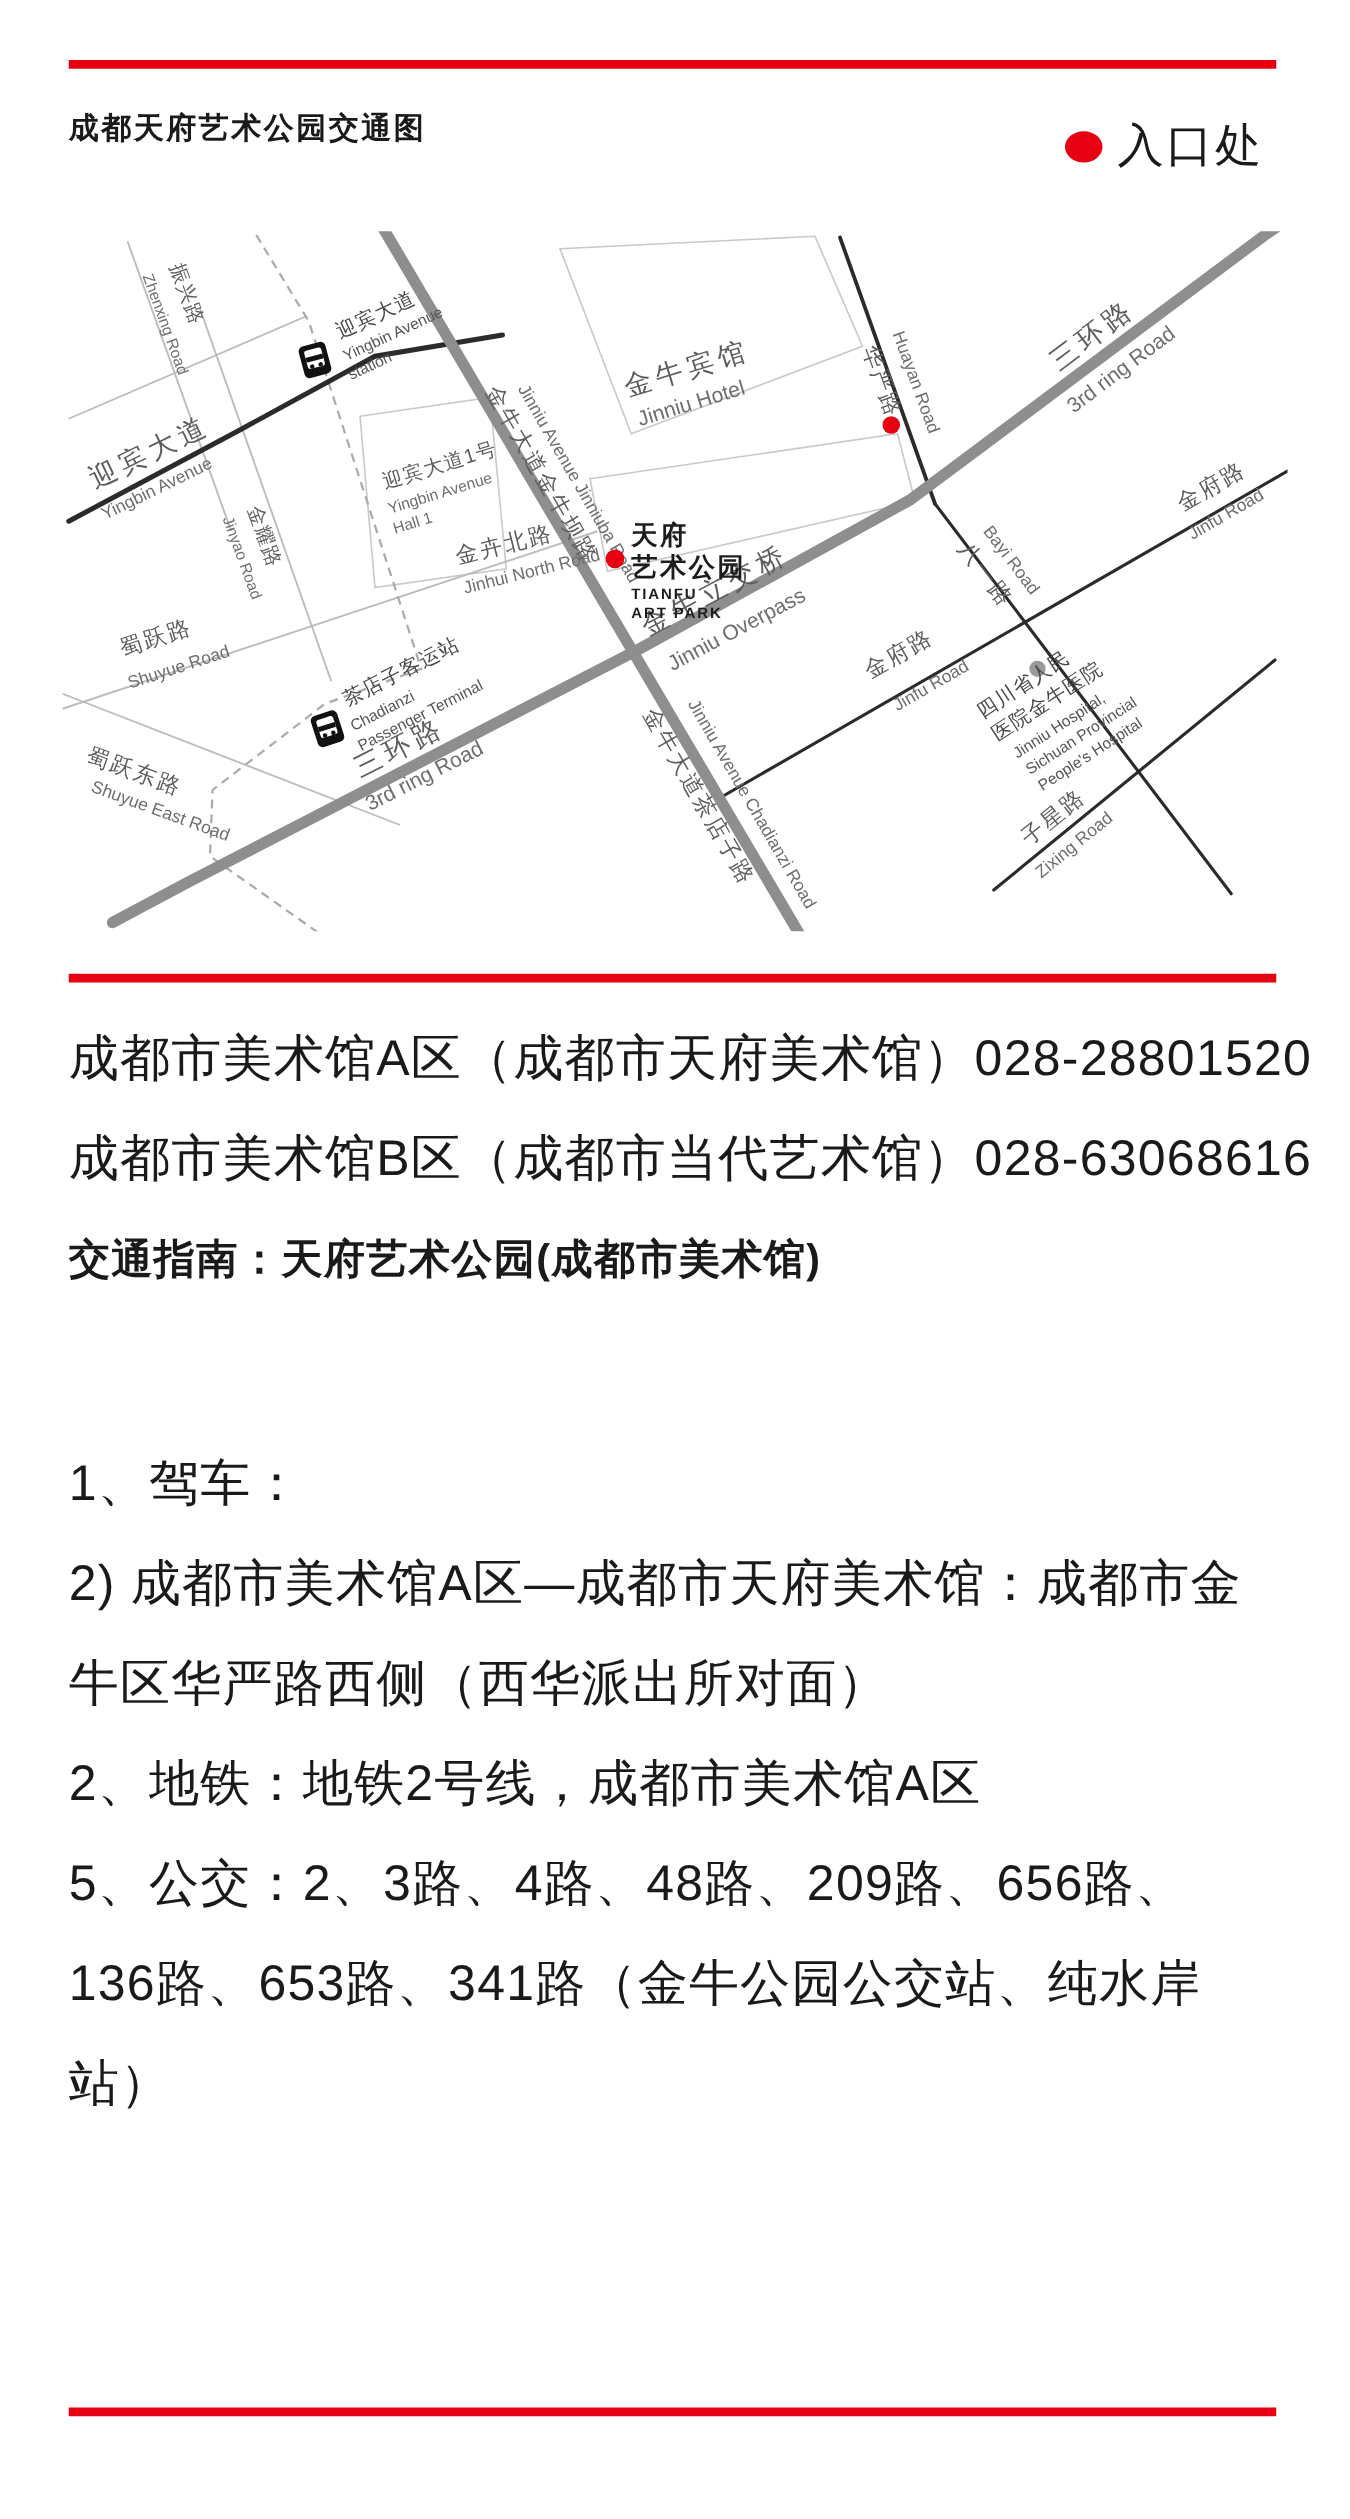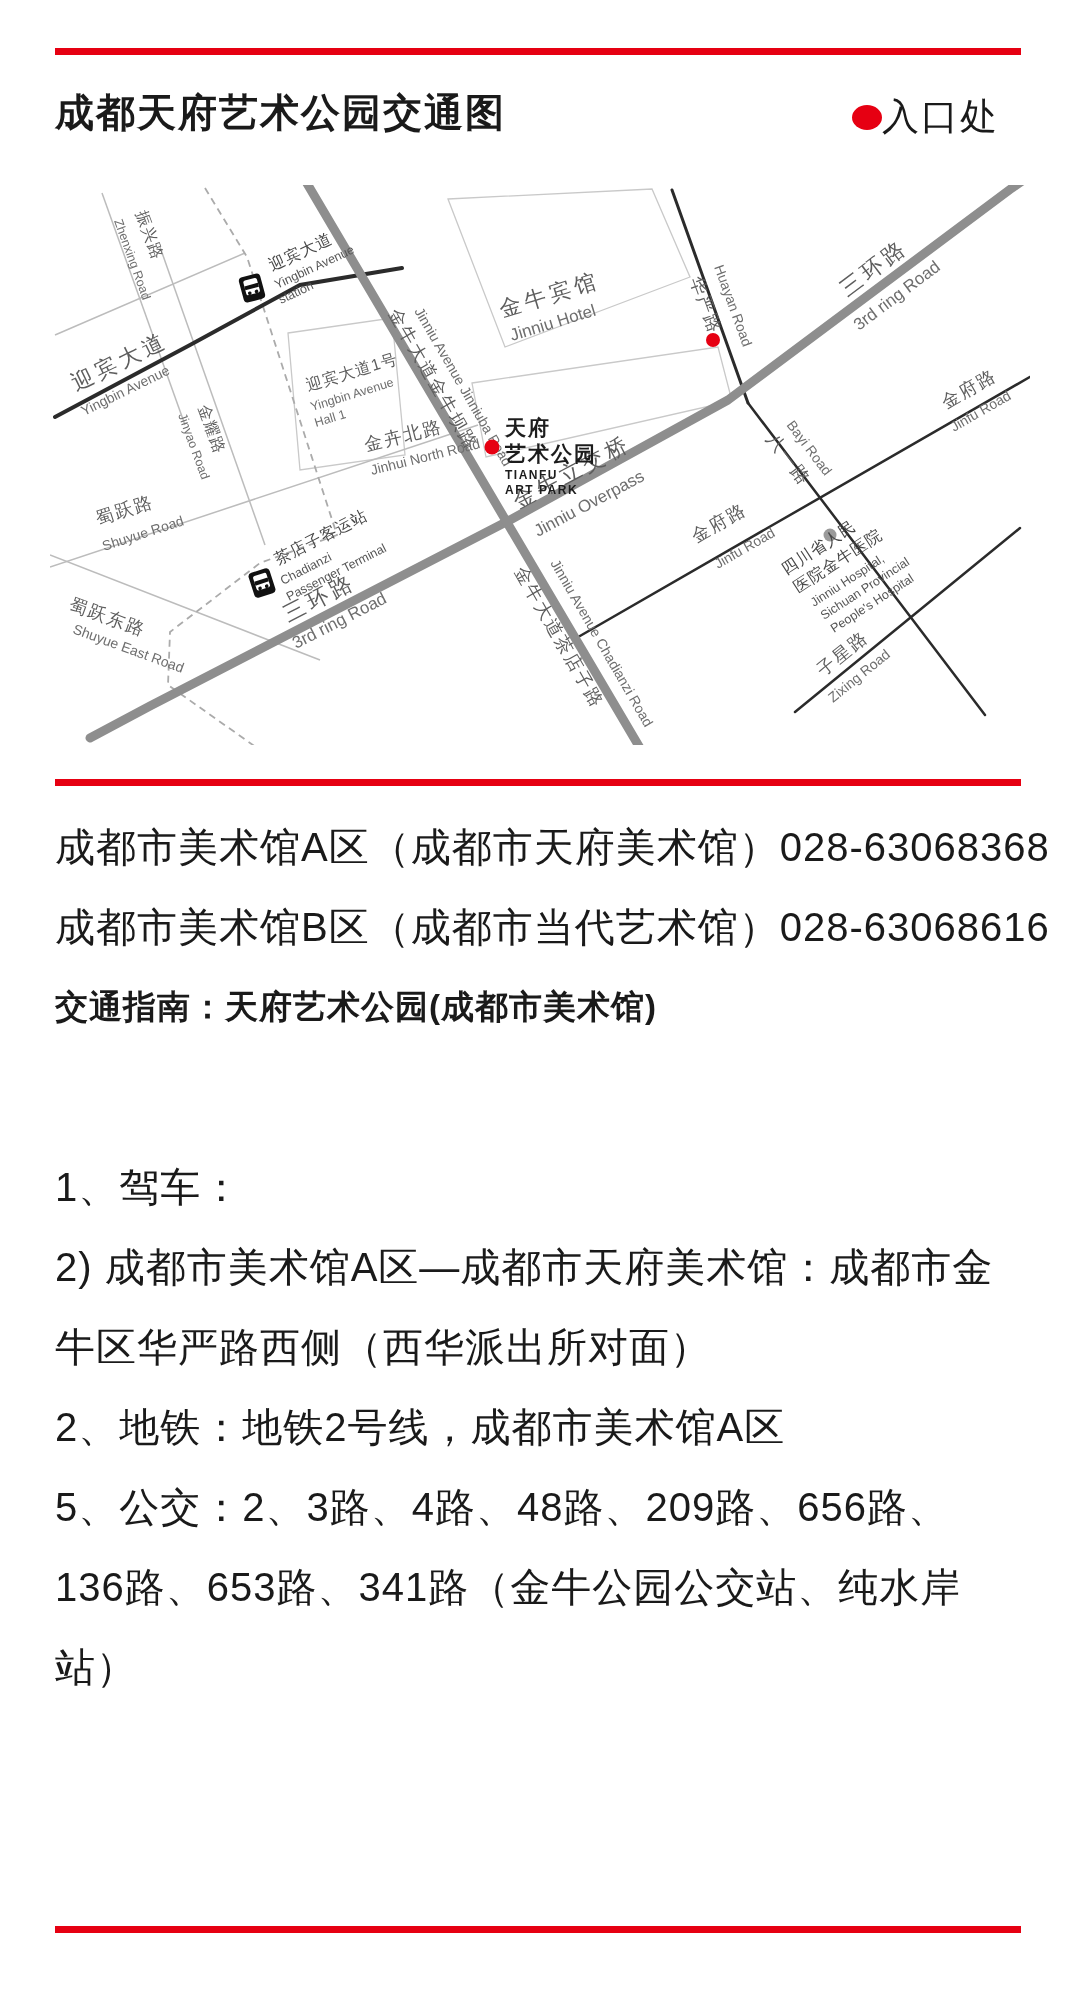--- a/index.html
+++ b/index.html
@@ -9,22 +9,22 @@
     --road-minor:#bcbcbc;
     --marker-gray:#9a9a9a;
   }
   html,body{margin:0;padding:0;background:#fff;}
   .page{position:relative;width:1080px;height:2015px;background:#fff;overflow:hidden;
         font-family:"Liberation Sans","DejaVu Sans",sans-serif;color:#1a1a1a;}
   .rule{position:absolute;left:55px;width:966px;height:7px;background:var(--accent-red);}
   .rule-top{top:48px;}
   .rule-mid{top:779px;}
   .rule-bottom{top:1926px;}
-  .title{position:absolute;left:55px;top:86px;font-size:39px;font-weight:700;letter-spacing:2px;margin:0;}
-  .legend{position:absolute;left:852px;top:92px;display:flex;align-items:center;}
+  .title{position:absolute;left:55px;top:86px;font-size:24px;font-weight:700;letter-spacing:2px;margin:0;}
+  .legend{position:absolute;left:852px;top:92px;display:flex;align-items:center;gap:12px;}
   .legend .dot{width:30px;height:25px;border-radius:50%;background:var(--accent-red);display:inline-block;}
   .legend .lab{font-size:37px;font-weight:500;letter-spacing:2px;}
   .map{position:absolute;left:50px;top:185px;}
 
   
   .road-major{stroke:var(--road-major);fill:none;stroke-linejoin:round;stroke-linecap:round;}
   .road-dark{stroke:var(--road-dark);fill:none;stroke-linecap:round;}
   .road-minor{stroke:var(--road-minor);fill:none;}
   .parcel{fill:none;stroke:#c9c9c9;stroke-width:1.3;}
   .mline{stroke:#ababab;stroke-width:1.8;fill:none;stroke-dasharray:7 5;}
@@ -174,21 +174,21 @@
     <text class="tp" transform="translate(736,390) rotate(-33)">四川省人民</text>
     <text class="tp" transform="translate(748,408) rotate(-33)">医院金牛医院</text>
     <text class="tpe" transform="translate(764,422) rotate(-33)">Jinniu Hospital,</text>
     <text class="tpe" transform="translate(774,435) rotate(-33)">Sichuan Provincial</text>
     <text class="tpe" transform="translate(784,448) rotate(-33)">People's Hospital</text>
   </svg>
 
   <div class="rule rule-mid"></div>
 
   <div class="content">
-    <p><span>成都市美术馆A区（成都市天府美术馆）028-63068368</span></p>
+    <p><span>成都市美术馆A区（成都市天府美术馆）028-28801520</span></p>
     <p><span>成都市美术馆B区（成都市当代艺术馆）028-63068616</span></p>
     <p class="heading"><span>交通指南：天府艺术公园(成都市美术馆)</span></p>
     <div class="spacer"></div>
     <p><b class="h">1、驾车：</b></p>
     <p><span>2) 成都市美术馆A区—成都市天府美术馆：成都市金</span></p>
     <p><span>牛区华严路西侧（西华派出所对面）</span></p>
     <p><b class="h">2、地铁：</b><span>地铁2号线，成都市美术馆A区</span></p>
     <p><b class="h">5、公交：</b><span>2、3路、4路、48路、209路、656路、</span></p>
     <p><span>136路、653路、341路（金牛公园公交站、纯水岸</span></p>
     <p><span>站）</span></p>

